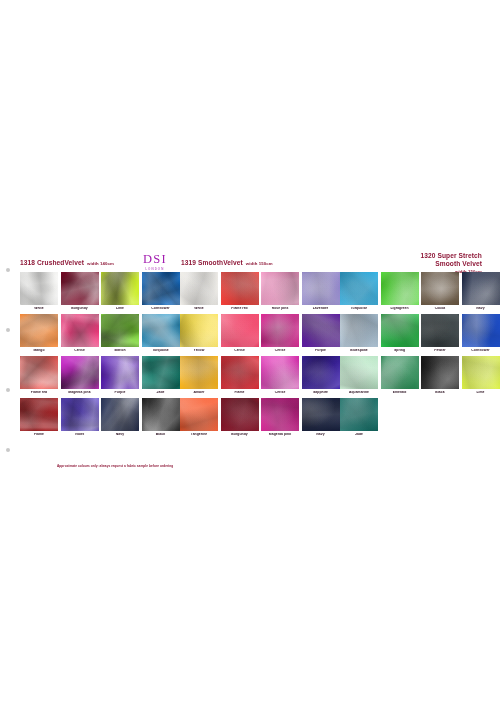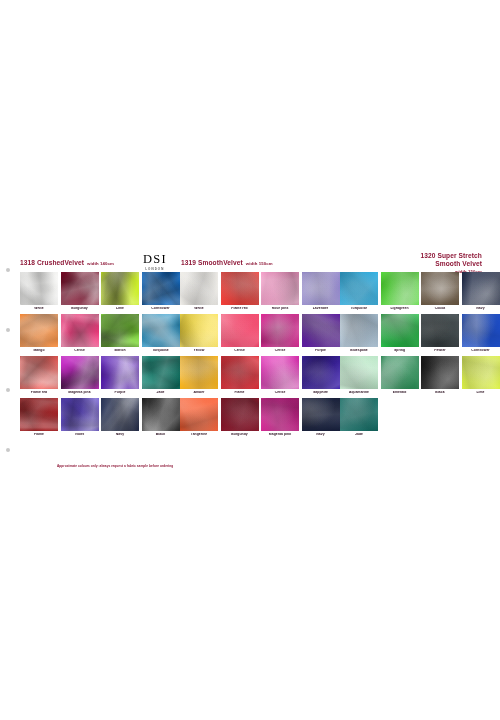--- a/index.html
+++ b/index.html
@@ -15,21 +15,21 @@
   .punch{position:absolute;width:4px;height:4px;border-radius:50%;background:#c9c9c9;left:6px;}
 
   
   .grp-head{position:absolute;color:#8e1838;white-space:nowrap;}
   .grp-title{font-size:6.6px;font-weight:bold;letter-spacing:.1px;}
   .grp-width{font-size:4.3px;font-weight:bold;letter-spacing:.1px;}
   .head-inline{display:flex;align-items:flex-end;gap:3px;}
   .head-right{text-align:right;line-height:1.28;}
 
   
-  #logo{position:absolute;left:143px;top:253px;text-align:center;color:#000000;}
+  #logo{position:absolute;left:143px;top:253px;text-align:center;color:#a21caf;}
   #logo .dsi{font-family:"Liberation Serif",serif;font-size:12.5px;letter-spacing:1.2px;line-height:1;}
   #logo .london{font-size:2.9px;letter-spacing:1.1px;margin-top:1px;}
 
   
   .grid{position:absolute;display:grid;grid-template-columns:repeat(4,38px);
         column-gap:2.5px;row-gap:4px;}
   .cell{width:38px;}
   .chip{width:38px;height:33px;position:relative;overflow:hidden;}
   .chip .tex{position:absolute;inset:0;}
   .cap{font-size:3.4px;font-weight:bold;color:#2b1020;text-align:center;

